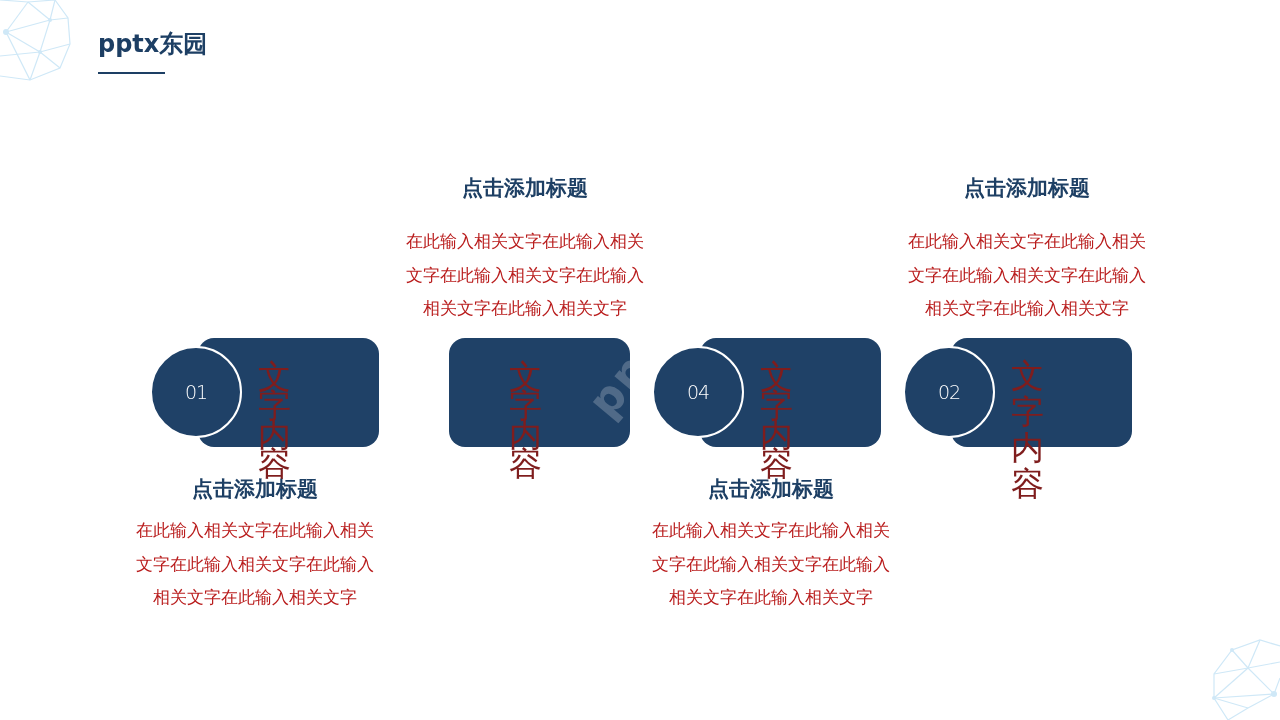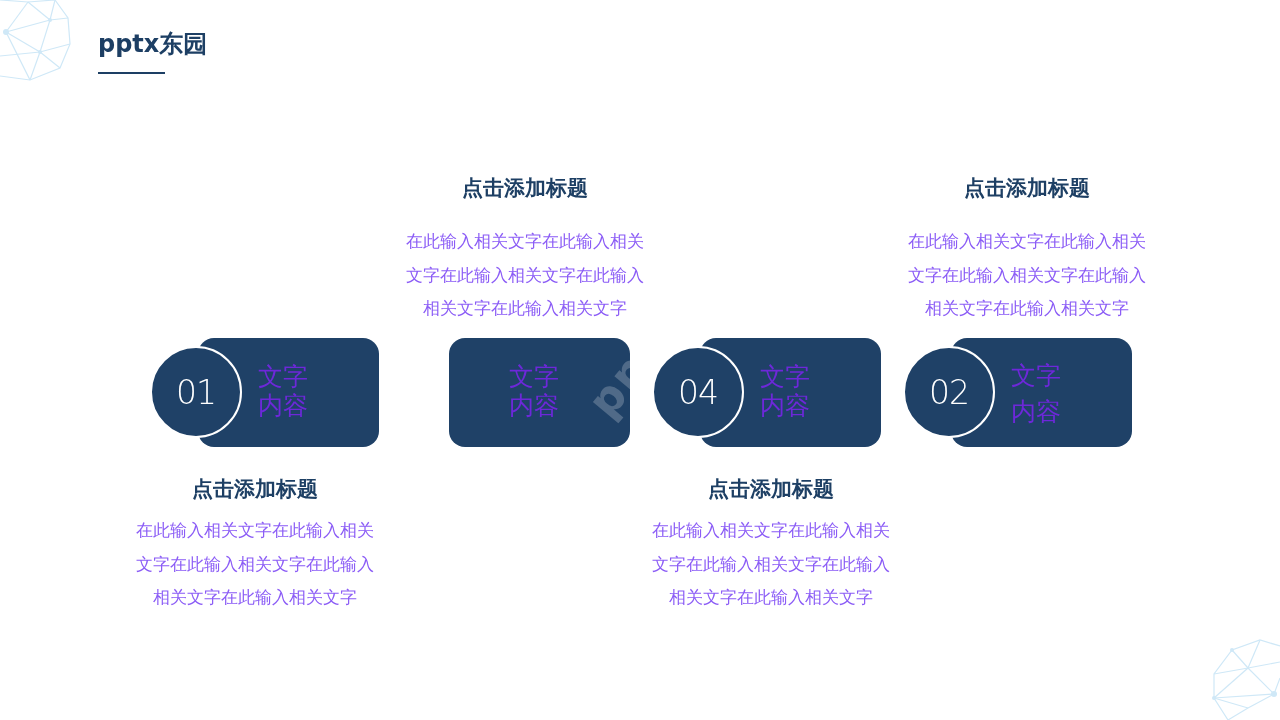--- a/index.html
+++ b/index.html
@@ -5,26 +5,26 @@
   html, body { margin:0; padding:0; }
   body { width:1280px; height:720px; position:relative; overflow:hidden; background:#ffffff;
          font-family:"DejaVu Sans","Liberation Sans",sans-serif; }
   .deco { position:absolute; }
   .page-title { position:absolute; left:98px; top:28px; font-size:24px; font-weight:bold; color:#1d3f64; letter-spacing:0px; }
   .title-underline { position:absolute; left:98px; top:72px; width:67px; height:2px; background:#1d3f64; }
   .unit { position:absolute; top:338px; width:234px; height:109px; }
   .unit .pill { position:absolute; left:48px; top:0; width:181px; height:109px; background:#1f4167; border-radius:16px; }
   .unit .circle { position:absolute; left:0; top:8px; width:88px; height:88px; border-radius:50%; background:#1f4167;
                   border:2px solid #ffffff; box-sizing:content-box; display:flex; align-items:center; justify-content:center; }
-  .unit .num { color:#ffffff; font-size:33px; font-weight:200; font-family:"DejaVu Sans","Liberation Sans",sans-serif; letter-spacing:-1px; }
-  .unit .label { position:absolute; left:108px; top:24px; color:#6d28d9; font-size:25px; line-height:29px; width:60px; font-weight:300; }
+  .unit .num { color:#ffffff; font-size:19px; font-weight:200; font-family:"DejaVu Sans","Liberation Sans",sans-serif; letter-spacing:-1px; }
+  .unit .label { position:absolute; left:108px; top:24px; color:#7f1d1d; font-size:33px; line-height:29px; width:60px; font-weight:300; }
   .unit.u4 .label { top:20px; line-height:36px; }
   .block { position:absolute; width:300px; text-align:center;margin-top:6px; }
   .block .btitle { font-size:21px; font-weight:bold; color:#1d3f64; height:30px; line-height:30px; }
-  .block .bline { font-size:17px; color:#8b5cf6; line-height:33.5px; white-space:nowrap; }
+  .block .bline { font-size:17px; color:#b91c1c; line-height:33.5px; white-space:nowrap; }
   .watermark { position:absolute; left:560px; top:300px; transform:rotate(-50deg); font-size:44px; color:rgba(255,255,255,0.22);
                font-weight:bold; letter-spacing:2px; pointer-events:none; }
 </style>
 </head>
 <body>
 
 <svg class="deco" style="left:0;top:0" width="75" height="82" viewBox="0 0 75 82">
   <g stroke="#cfe8f7" stroke-width="1.2" fill="none">
     <polyline points="0,0 28,2 55,0 68,18 70,44 60,68 30,80 0,76"></polyline>
     <line x1="6" y1="32" x2="28" y2="2"></line>

